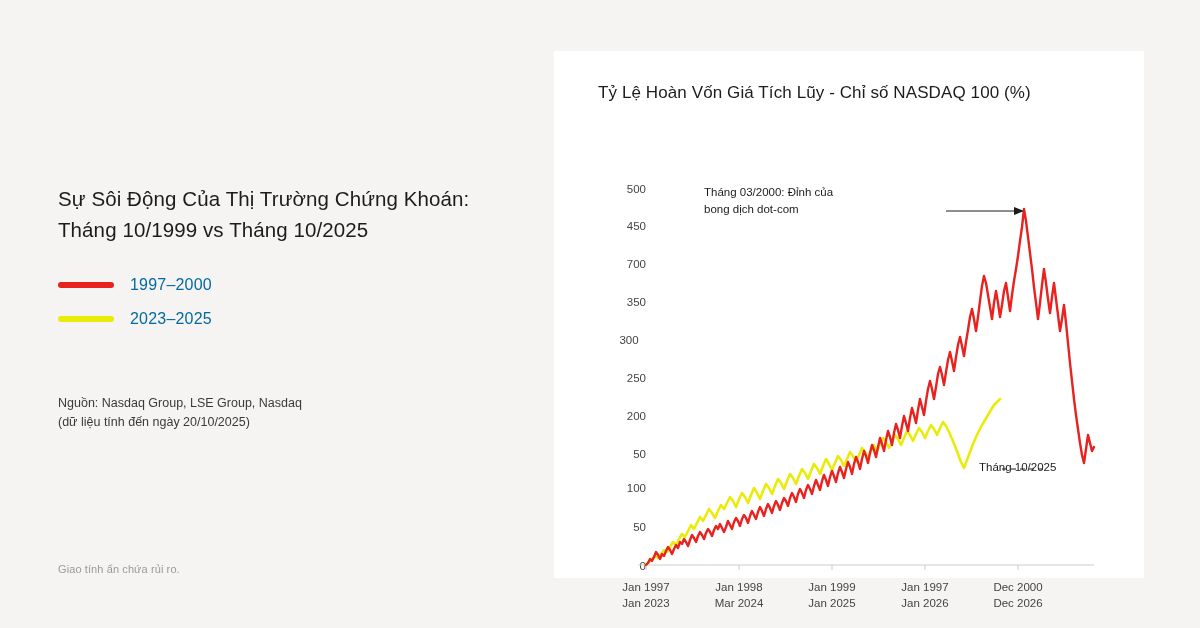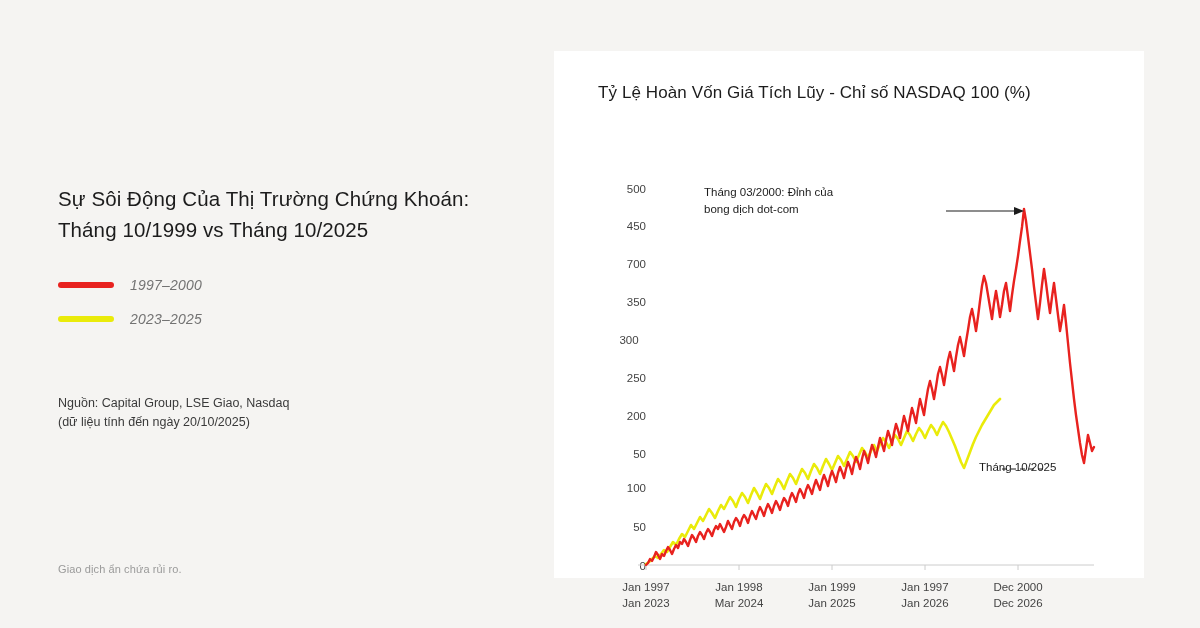--- a/index.html
+++ b/index.html
@@ -33,24 +33,23 @@
     display: flex;
     align-items: center;
     height: 34px;
   }
   .legend-swatch {
     width: 56px; height: 6px;
     border-radius: 3px;
     margin-right: 16px;
   }
   .legend-label {
-    font-size: 14px;
-    color: #737373;
+    font-size: 16px;
+    color: #0369a1;
     letter-spacing: 0.2px;
-    font-style: italic;
   }
   .source {
     position: absolute;
     top: 394px; left: 0;
     font-size: 12.5px;
     line-height: 19px;
     color: #3a3a3a;
   }
   .footnote {
     position: absolute;
@@ -124,25 +123,25 @@
         <span class="legend-swatch" style="background:#e8221f"></span>
         <span class="legend-label">1997–2000</span>
       </div>
       <div class="legend-row">
         <span class="legend-swatch" style="background:#eaeb0a"></span>
         <span class="legend-label">2023–2025</span>
       </div>
     </div>
 
     <div class="source">
-      <div>Nguồn: Capital Group, LSE Giao, Nasdaq</div>
+      <div>Nguồn: Nasdaq Group, LSE Group, Nasdaq</div>
       <div>(dữ liệu tính đến ngày 20/10/2025)</div>
     </div>
 
-    <div class="footnote">Giao dịch ẩn chứa rủi ro.</div>
+    <div class="footnote">Giao tính ẩn chứa rủi ro.</div>
   </div>
 
   <div class="card">
 
     <div class="chart-title">Tỷ Lệ Hoàn Vốn Giá Tích Lũy - Chỉ số NASDAQ 100 (%)</div>
 
     <div class="ytick" style="left:58px; top:132px;text-align:right;">500</div>
     <div class="ytick" style="left:58px; top:169px;">450</div>
     <div class="ytick" style="left:58px; top:207px;">700</div>
     <div class="ytick" style="left:58px; top:245px;">350</div>

